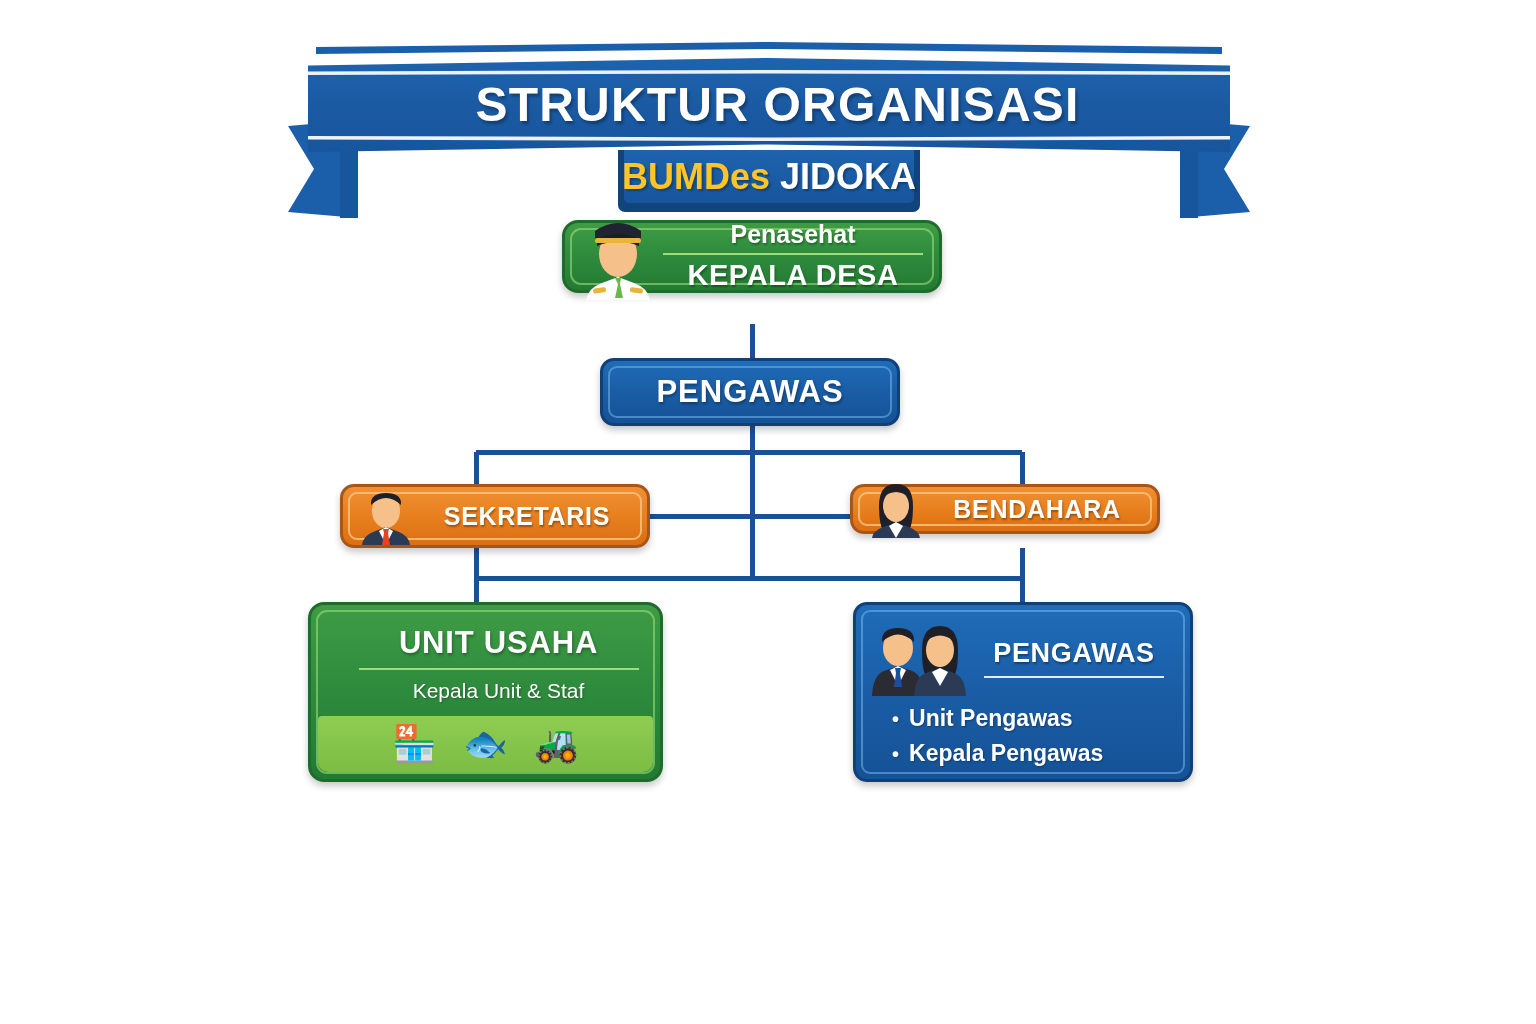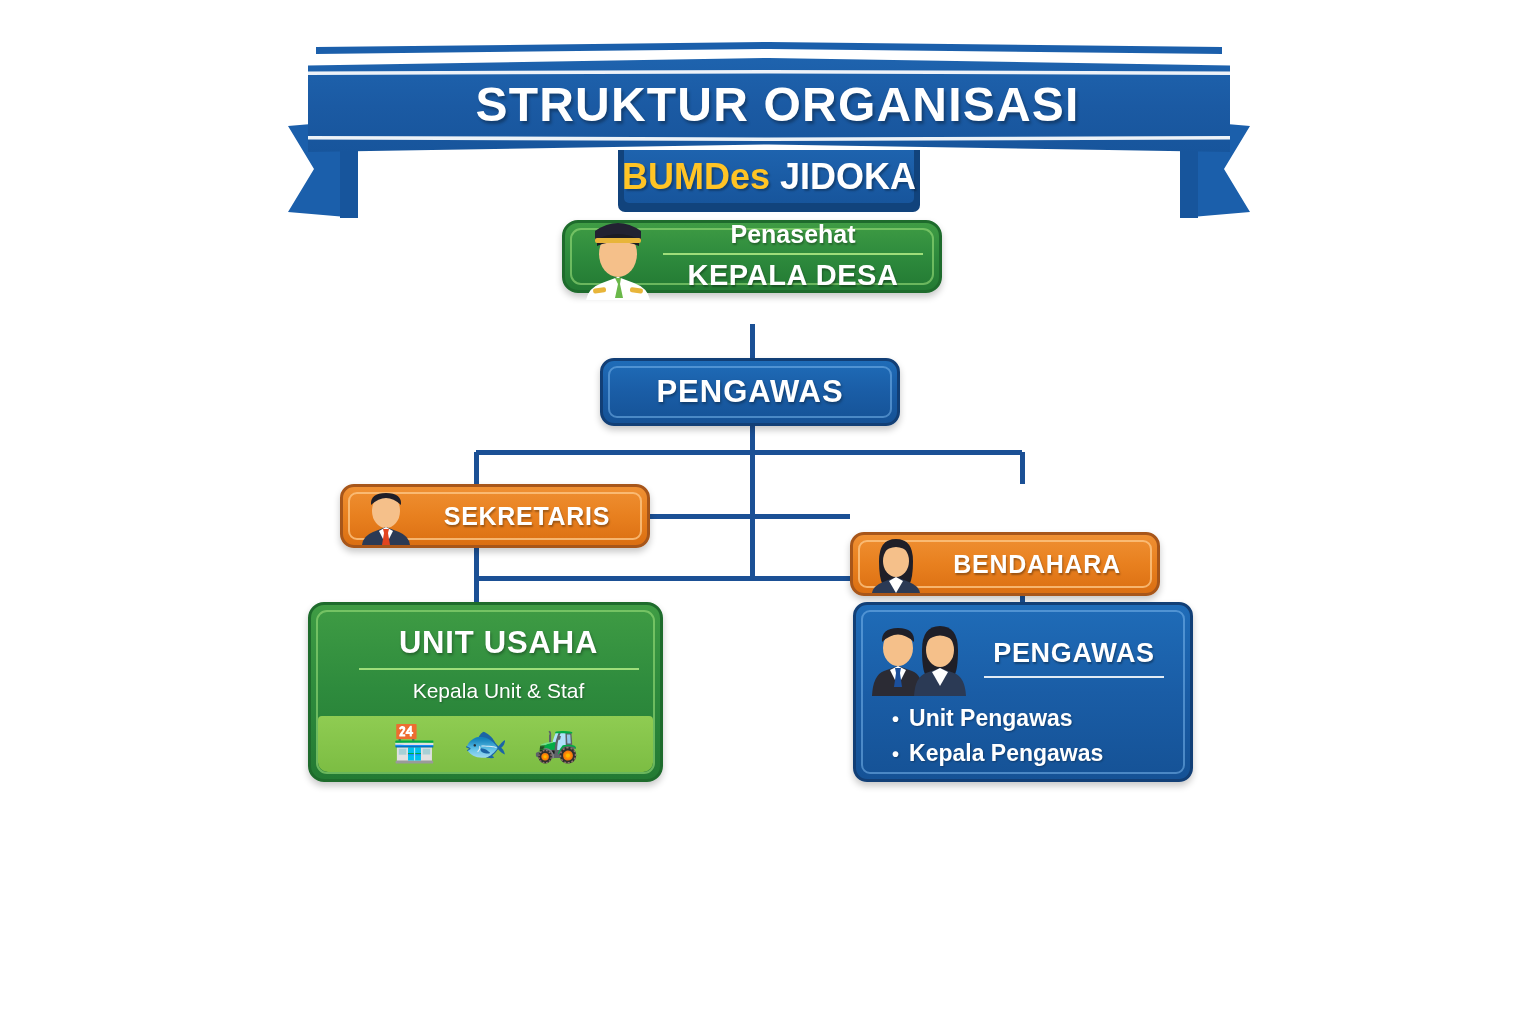--- a/index.html
+++ b/index.html
@@ -109,21 +109,21 @@
   .box-orange .inner-stroke {
     position: absolute; left: 5px; top: 5px; right: 5px; bottom: 5px;
     border: 2px solid rgba(252,197,132,0.80); border-radius: 9px;
     pointer-events: none;
   }
 
   
   #node-penasehat { left: 562px; top: 220px; width: 380px; height: 73px; }
   #node-direktur  { left: 600px; top: 358px; width: 300px; height: 68px; }
   #node-sekretaris{ left: 340px; top: 484px; width: 310px; height: 64px; }
-  #node-bendahara { left: 850px; top: 484px; width: 310px; height: 64px; margin-top: 48px; }
+  #node-bendahara { left: 850px; top: 484px; width: 310px; height: 50px; }
   #node-unitusaha { left: 308px; top: 602px; width: 355px; height: 180px; }
   #node-pengawas  { left: 853px; top: 602px; width: 340px; height: 180px; }
 
   
   .pen-content {
     position: absolute; inset: 0; display: flex; align-items: center; padding-left: 16px;
   }
   .pen-text { margin-left: 8px; display: flex; flex-direction: column; align-items: center; }
   .pen-role {
     font-size: 25px; font-weight: bold; color: #ffffff;

